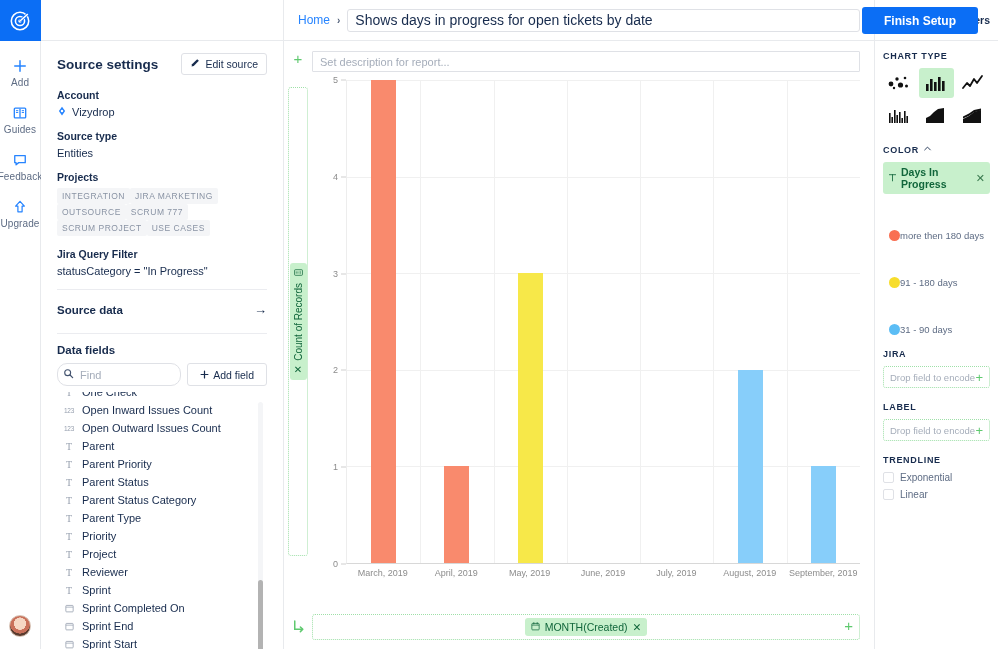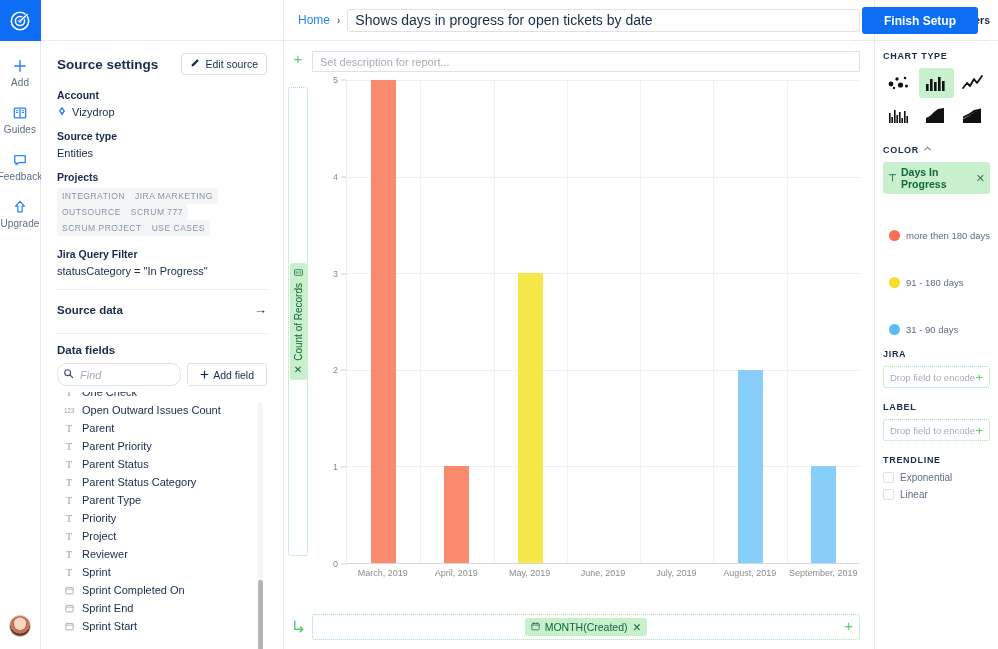--- a/index.html
+++ b/index.html
@@ -68,21 +68,21 @@
   }
   .row-link .t { font-size:11.5px; font-weight:bold; color:#172b4d; }
   .row-link .a { color:#172b4d; font-size:13px; }
 
   .fields-title { font-size:11.5px; font-weight:bold; margin:10px 0 7px 0; }
   .field-tools { display:flex; gap:6px; margin-bottom:6px; }
   .search-wrap { position:relative; flex:1; }
   .search-wrap input {
     width:100%; height:23px; border:1px solid #dfe1e6; border-radius:10px;
     padding:0 6px 0 22px; font-size:11px; font-family:inherit; color:#172b4d;
-    outline:none; background:#fff;font-style:italic;
+    outline:none; background:#fff;
   }
   .search-wrap input::placeholder { color:#a5adba; }
   .search-wrap .sic { position:absolute; left:6px; top:5px; color:#42526e; }
   .btn-add {
     border:1px solid #dfe1e6; background:#fff; border-radius:3px; height:23px;
     font-size:10.5px; padding:0 12px; display:flex; align-items:center; gap:4px;
     cursor:pointer; font-family:inherit; color:#172b4d; white-space:nowrap;
   }
 
   .field-list { position:relative; margin-top:2px; height:331px; overflow:hidden; }
@@ -184,21 +184,21 @@
   }
   .ctcell.sel { background:#c8f0cc; }
   .pill-color {
     background:#c8f0cc; border-radius:3px; color:#11663b; font-size:10.5px;
     padding:4px 5px; display:flex; align-items:center; gap:4px; cursor:pointer;
     margin-bottom:7px;
   }
   .pill-color .nm { flex:1; font-weight:bold; }
   .pill-color .x { color:#3a7a4f; font-size:11px; }
   .legend { margin:0 0 14px 6px; }
-  .lgitem { display:flex; gap:6px; margin-bottom:5px;margin-top:36px; }
+  .lgitem { display:flex; margin-bottom:5px;margin-top:36px; }
   .dot { width:11px; height:11px; border-radius:50%; flex:0 0 11px; }
   .lgtxt { font-size:9.5px; color:#5e6c84; }
   .dropzone {
     border:1px dotted #9fe0a8; border-radius:3px; height:22px;
     display:flex; align-items:center; justify-content:space-between;
     padding:0 6px; margin-bottom:14px; cursor:pointer;
   }
   .dropzone .dz { font-size:9.5px; color:#a5adba; }
   .dropzone .pl { color:#5fc96f; font-size:13px; line-height:1; }
   .cbrow { display:flex; align-items:center; gap:6px; margin-bottom:6px; cursor:pointer; }
@@ -335,20 +335,24 @@
         </button>
       </div>
 
       <div class="field-list">
         <div class="vtrack"></div>
         <div class="vscroll"></div>
         <div class="clip" id="field-clip">
             <div class="fitem">
               <span class="ft">T</span>
               <span class="fn">One Check</span>
+            </div>
+            <div class="fitem">
+              <span class="fnum">123</span>
+              <span class="fn">Open Inward Issues Count</span>
             </div>
             <div class="fitem">
               <span class="fnum">123</span>
               <span class="fn">Open Outward Issues Count</span>
             </div>
             <div class="fitem">
               <span class="ft">T</span>
               <span class="fn">Parent</span>
             </div>
             <div class="fitem">

